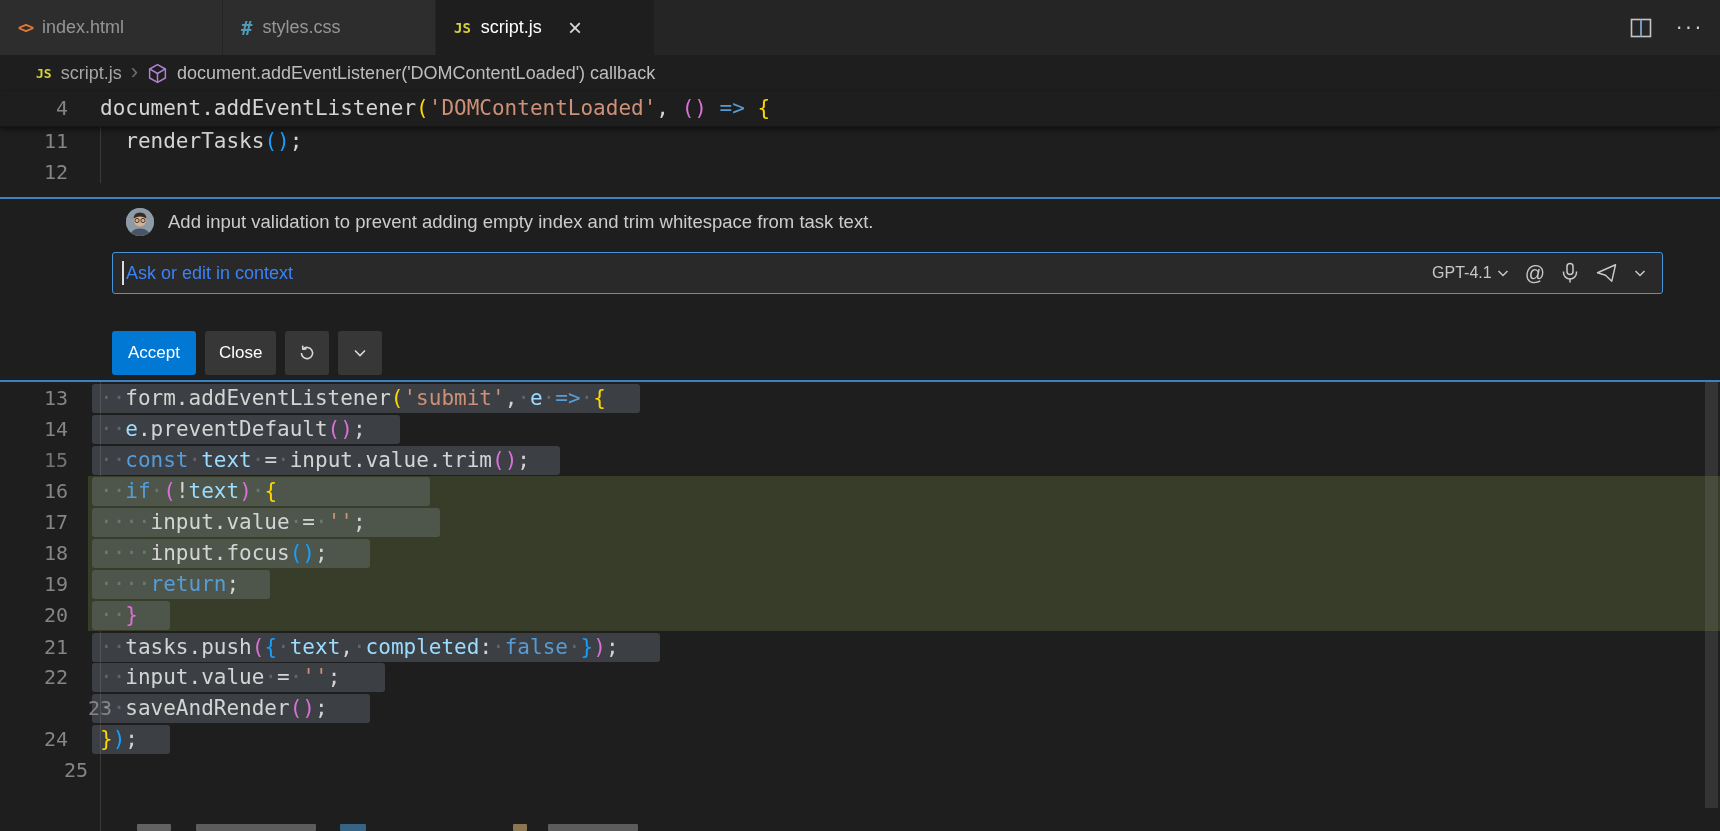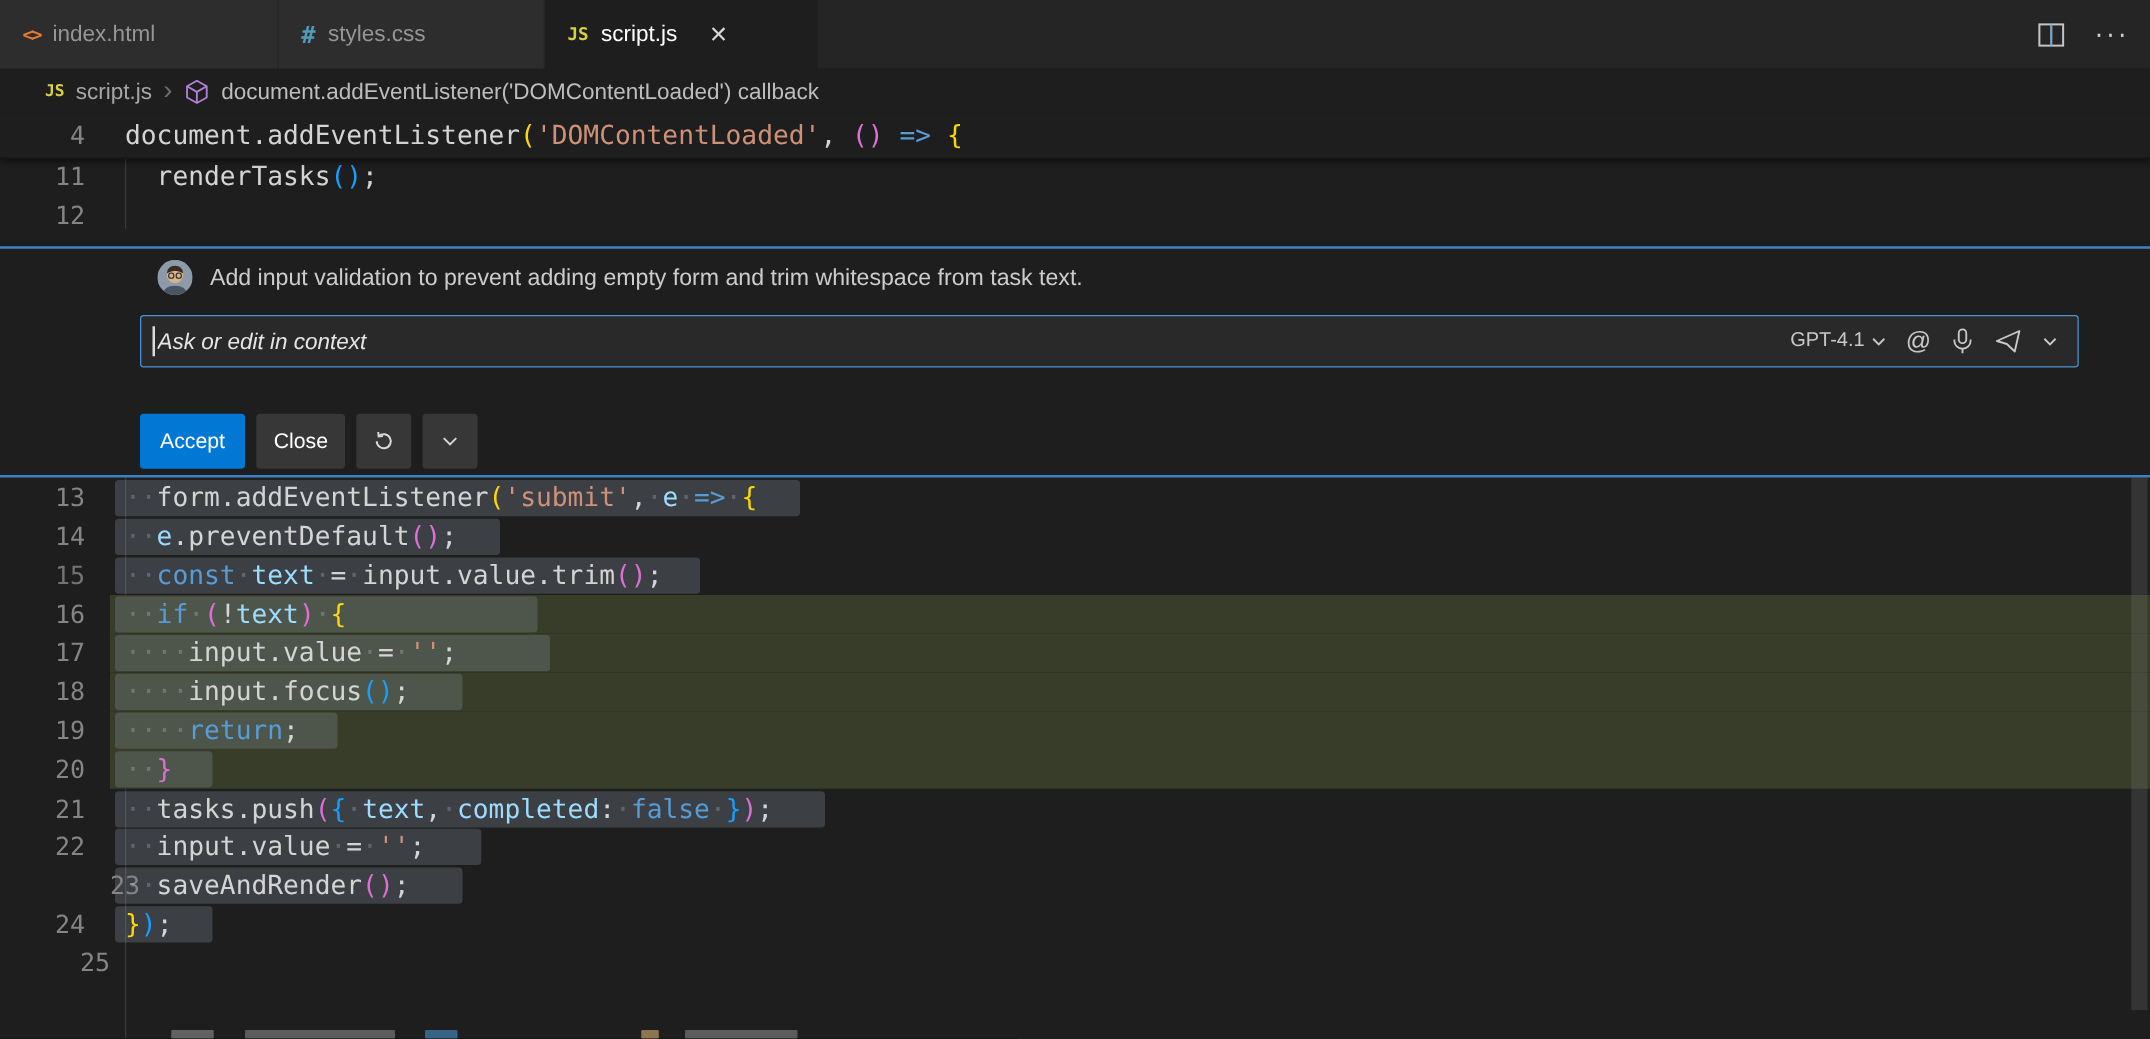--- a/index.html
+++ b/index.html
@@ -46,21 +46,21 @@
   
   .chatwidget{position:absolute;top:197px;left:0;right:0;height:181px;background:#1e1e1e;z-index:7;
               border-top:2px solid #3d80c4;border-bottom:2px solid #3d80c4;box-sizing:content-box;}
   .msgrow{position:absolute;top:8px;left:126px;right:40px;height:30px;display:flex;align-items:center;gap:14px;}
   .avatar{width:28px;height:28px;border-radius:50%;overflow:hidden;background:#6b7a8d;flex:0 0 28px;}
   .msgtext{font-size:18.5px;color:#cccccc;white-space:nowrap;overflow:hidden;}
   .inputbox{position:absolute;top:53px;left:112px;width:1551px;height:42px;box-sizing:border-box;
             background:#292929;border:1.5px solid #4795d8;border-radius:3px;
             display:flex;align-items:center;}
   .caret{width:2px;height:24px;background:#dcdcdc;margin-left:9px;}
-  .placeholder{font-size:18px;color:#e5e5e5;margin-left:2px;flex:1 1 auto;white-space:nowrap;overflow:hidden;font-style:italic;}
+  .placeholder{font-size:18px;color:#3b82f6;margin-left:2px;flex:1 1 auto;white-space:nowrap;overflow:hidden;}
   .input-right{display:flex;align-items:center;gap:16px;padding-right:16px;color:#c8c8c8;}
   .modelpick{display:flex;align-items:center;gap:5px;font-size:16px;color:#c8c8c8;cursor:pointer;}
   .at-icon{font-size:20px;color:#c8c8c8;}
   .btnrow{position:absolute;top:132px;left:112px;display:flex;gap:9px;}
   .btn{height:44px;display:flex;align-items:center;justify-content:center;border-radius:3px;
        font-size:17px;color:#ffffff;cursor:pointer;box-sizing:border-box;}
   .btn-accept{background:#0078d4;padding:0 16px;}
   .btn-dark{background:#373737;padding:0 14px;}
   .btn-icon{background:#373737;width:44px;}
 
@@ -221,21 +221,21 @@
       <span class="avatar">
         <svg width="28" height="28" viewBox="0 0 28 28">
           <rect width="28" height="28" fill="#8d9aa8"></rect>
           <circle cx="14" cy="12" r="6.5" fill="#d9b28c"></circle>
           <path d="M7.5 10.5 Q8 4.5 14 4.5 Q20 4.5 20.5 10.5 Q17 8.5 14 8.5 Q11 8.5 7.5 10.5Z" fill="#3a2a1e"></path>
           <path d="M4 28 Q5 20.5 14 20.5 Q23 20.5 24 28Z" fill="#4a5563"></path>
           <circle cx="11" cy="12.5" r="2.1" fill="none" stroke="#2c2c2c" stroke-width="0.9"></circle>
           <circle cx="17" cy="12.5" r="2.1" fill="none" stroke="#2c2c2c" stroke-width="0.9"></circle>
         </svg>
       </span>
-      <span class="msgtext">Add input validation to prevent adding empty form and trim whitespace from task text.</span>
+      <span class="msgtext">Add input validation to prevent adding empty index and trim whitespace from task text.</span>
     </div>
 
     <div class="inputbox">
       <span class="caret"></span>
       <span class="placeholder">Ask or edit in context</span>
       <span class="input-right">
         <span class="modelpick">
           <span>GPT-4.1</span>
           <svg width="12" height="9" viewBox="0 0 12 9">
               <polyline points="1.5,2 6,6.5 10.5,2" fill="none" stroke="#c8c8c8" stroke-width="1.5"></polyline>

